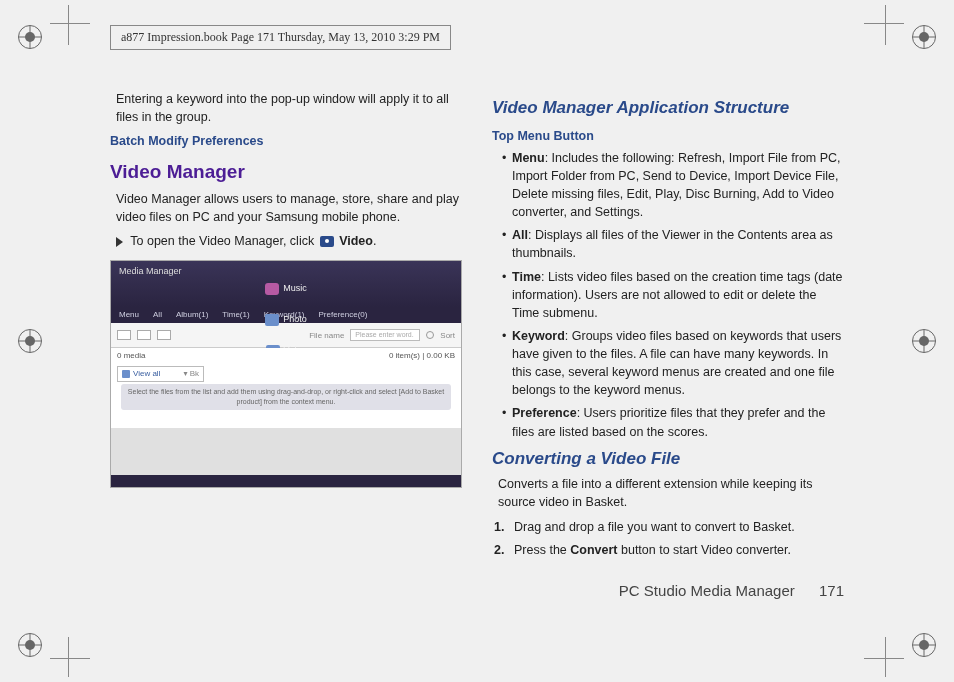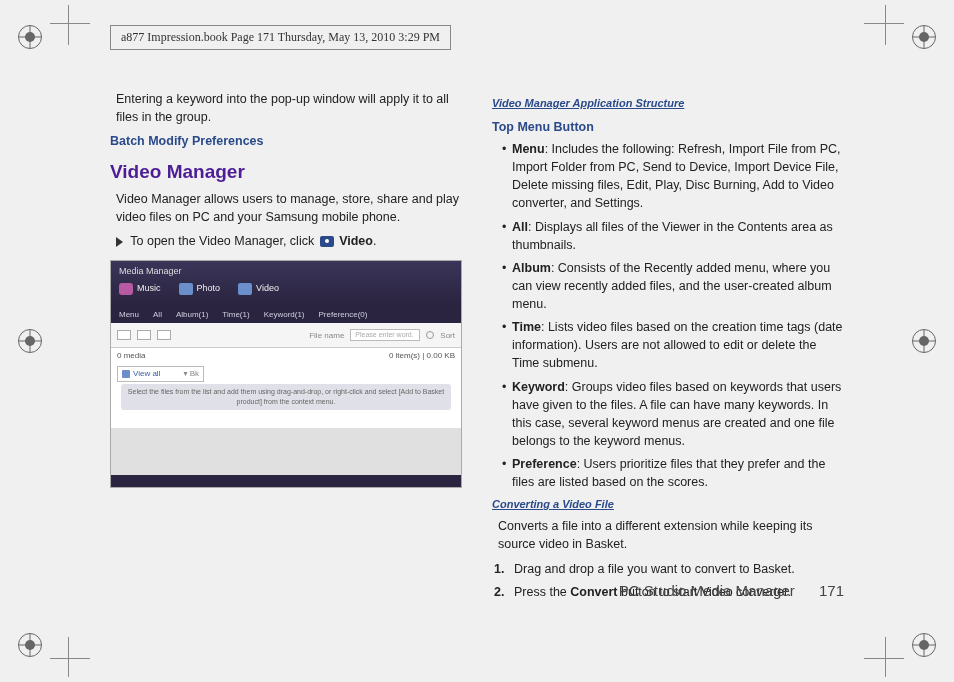--- a/index.html
+++ b/index.html
@@ -112,24 +112,23 @@
     color: #2a4a8a;
     font-weight: bold;
     font-size: 12.5px;
     margin-top: 6px;
     margin-bottom: 4px;
   }
   .h-blue-ital {
     color: #2a4a8a;
     font-weight: bold;
     font-style: italic;
-    font-size: 11px;
+    font-size: 17px;
     margin-top: 6px;
     margin-bottom: 4px;
-    text-decoration: underline;
   }
   .h-blue-main {
     color: #4c1d95;
     font-weight: bold;
     font-size: 19px;
     margin-top: 8px;
     margin-bottom: 4px;
   }
   .indent { padding-left: 6px; }
   .tri {
@@ -177,20 +176,21 @@
   }
   .ss-title {
     font-size: 9px;
     color: #ddd;
   }
   .ss-tabs {
     margin-top: 4px;
     display: flex;
     gap: 18px;
     align-items: center;
+    flex-direction: column;
   }
   .ss-tab {
     display: flex;
     align-items: center;
     gap: 4px;
     font-size: 9px;
     color: #eee;
   }
   .ss-tab-icon {
     width: 14px; height: 12px;
@@ -377,21 +377,20 @@
     </div>
   </div>
 
   <div class="col">
     <div class="h-blue-ital">Video Manager Application Structure</div>
     <div class="h-blue-sub">Top Menu Button</div>
 
     <ul class="bullets">
       <li><b>Menu</b><span>: Includes the following: Refresh, Import File from PC, Import Folder from PC, Send to Device, Import Device File, Delete missing files, Edit, Play, Disc Burning, Add to Video converter, and Settings.</span></li>
       <li><b>All</b><span>: Displays all files of the Viewer in the Contents area as thumbnails.</span></li>
-      <li><b>Album</b><span>: Consists of the Recently added menu, where you can view recently added files, and the user-created album menu.</span></li>
       <li><b>Time</b><span>: Lists video files based on the creation time tags (date information). Users are not allowed to edit or delete the Time submenu.</span></li>
       <li><b>Keyword</b><span>: Groups video files based on keywords that users have given to the files. A file can have many keywords. In this case, several keyword menus are created and one file belongs to the keyword menus.</span></li>
       <li><b>Preference</b><span>: Users prioritize files that they prefer and the files are listed based on the scores.</span></li>
     </ul>
 
     <div class="h-blue-ital">Converting a Video File</div>
     <p class="indent">Converts a file into a different extension while keeping its source video in Basket.</p>
 
     <ol class="ordered">
       <li>Drag and drop a file you want to convert to Basket.</li>

